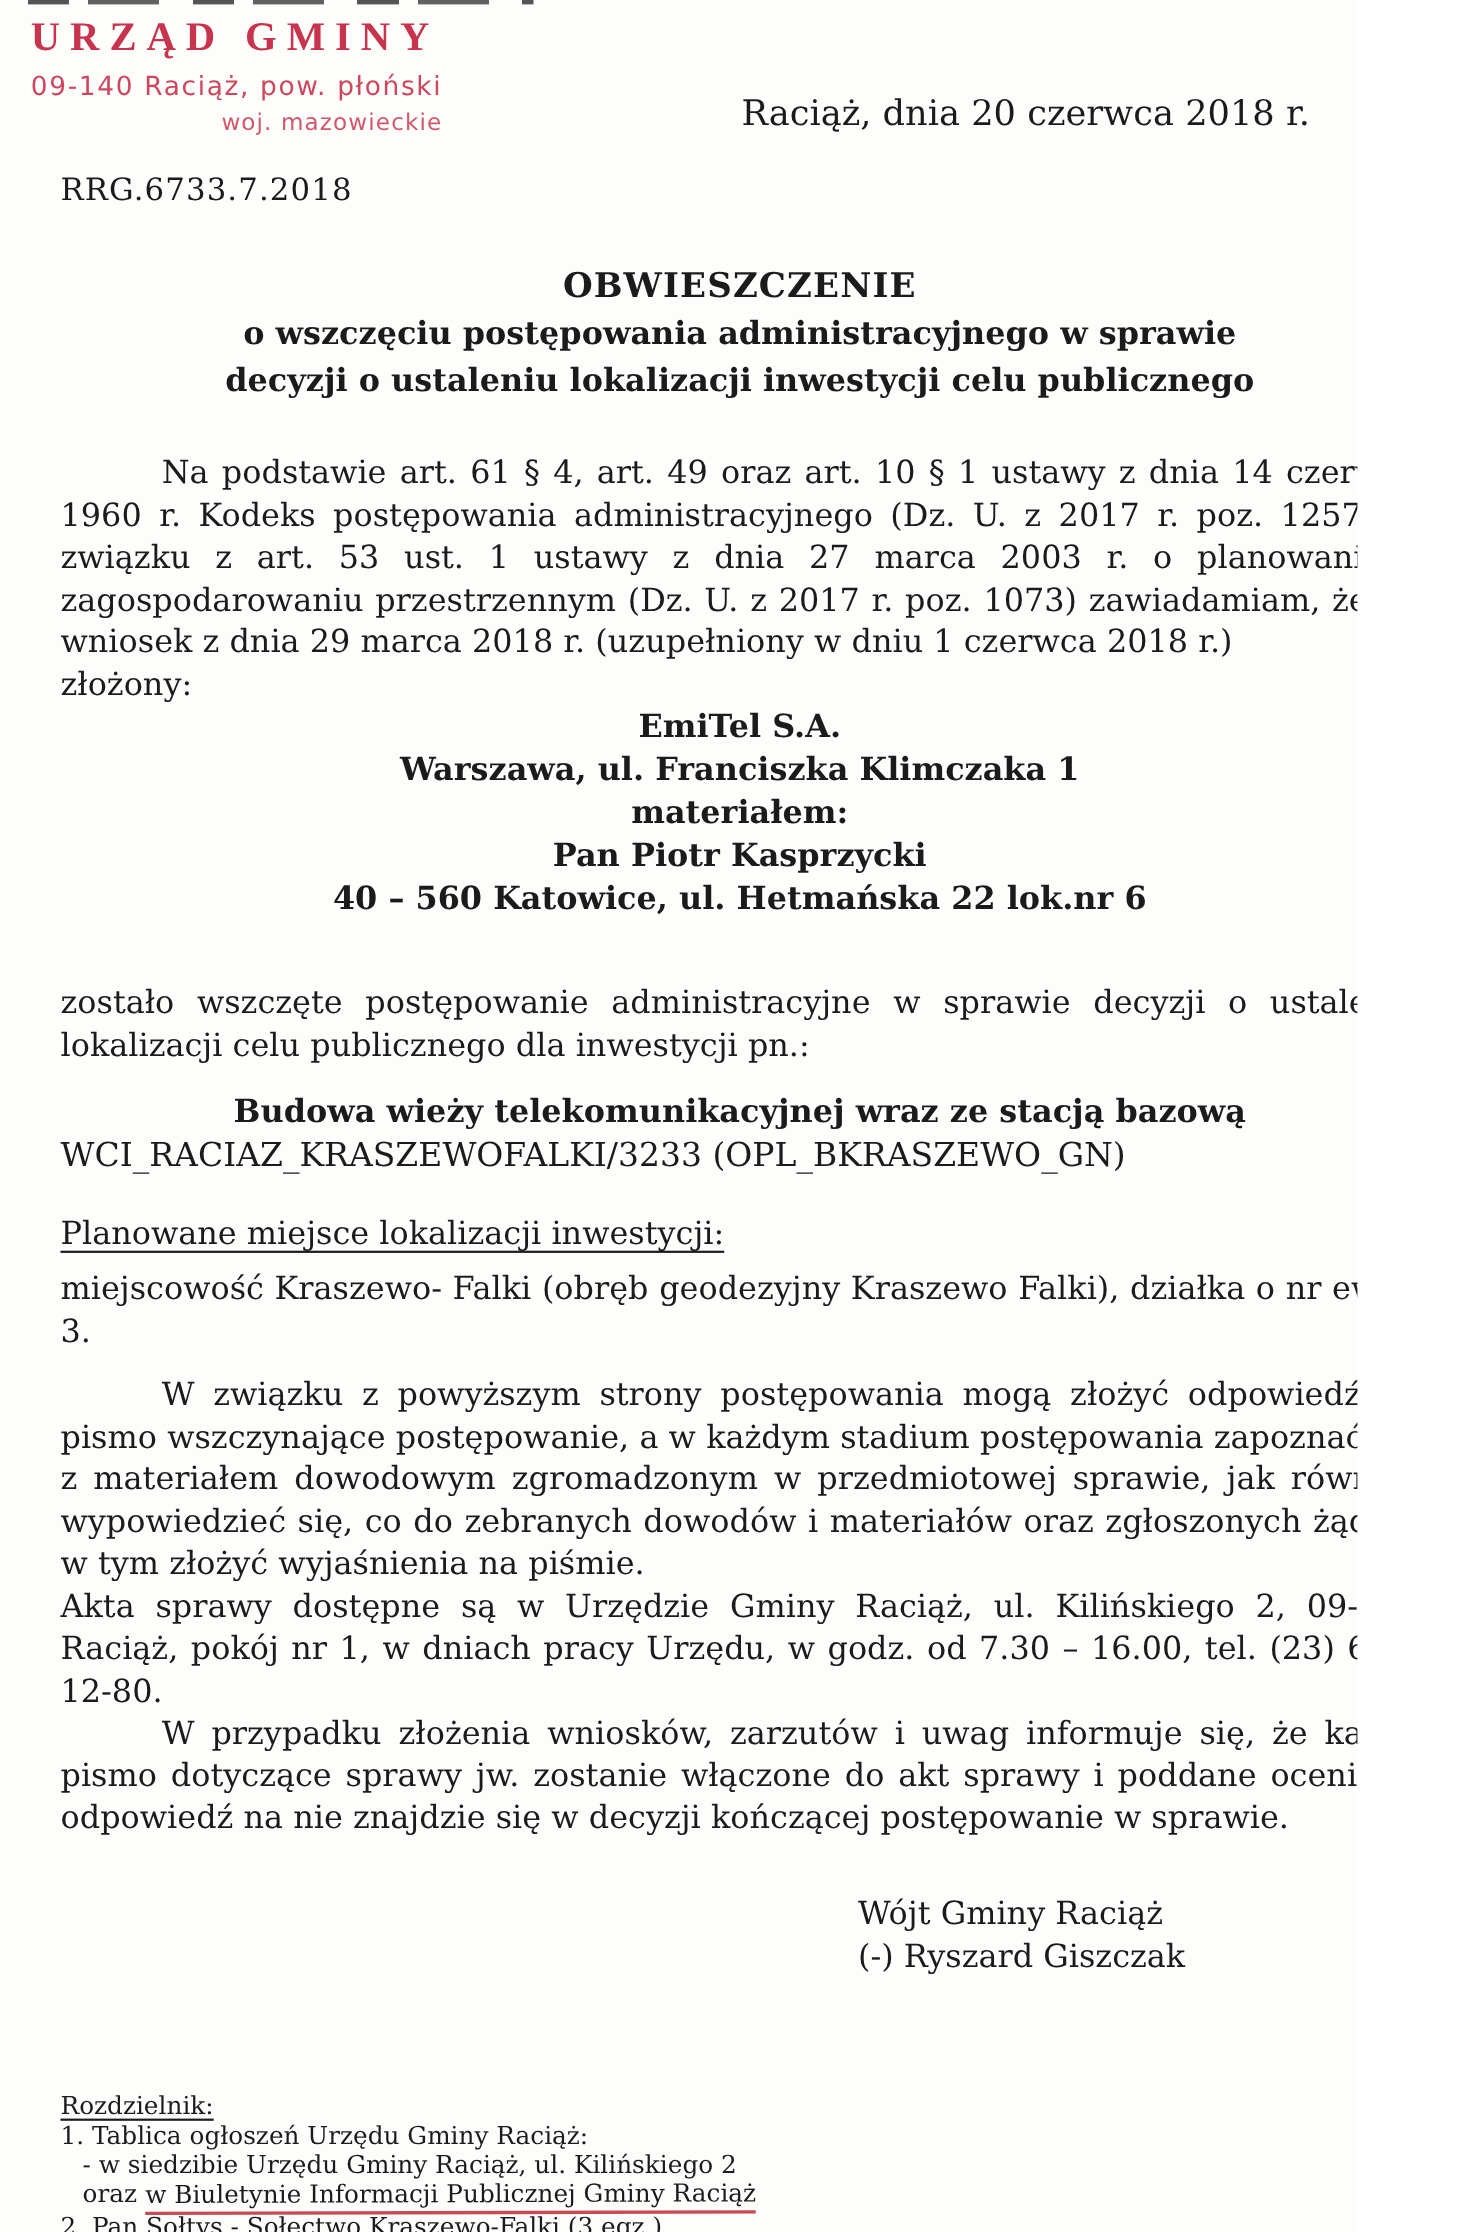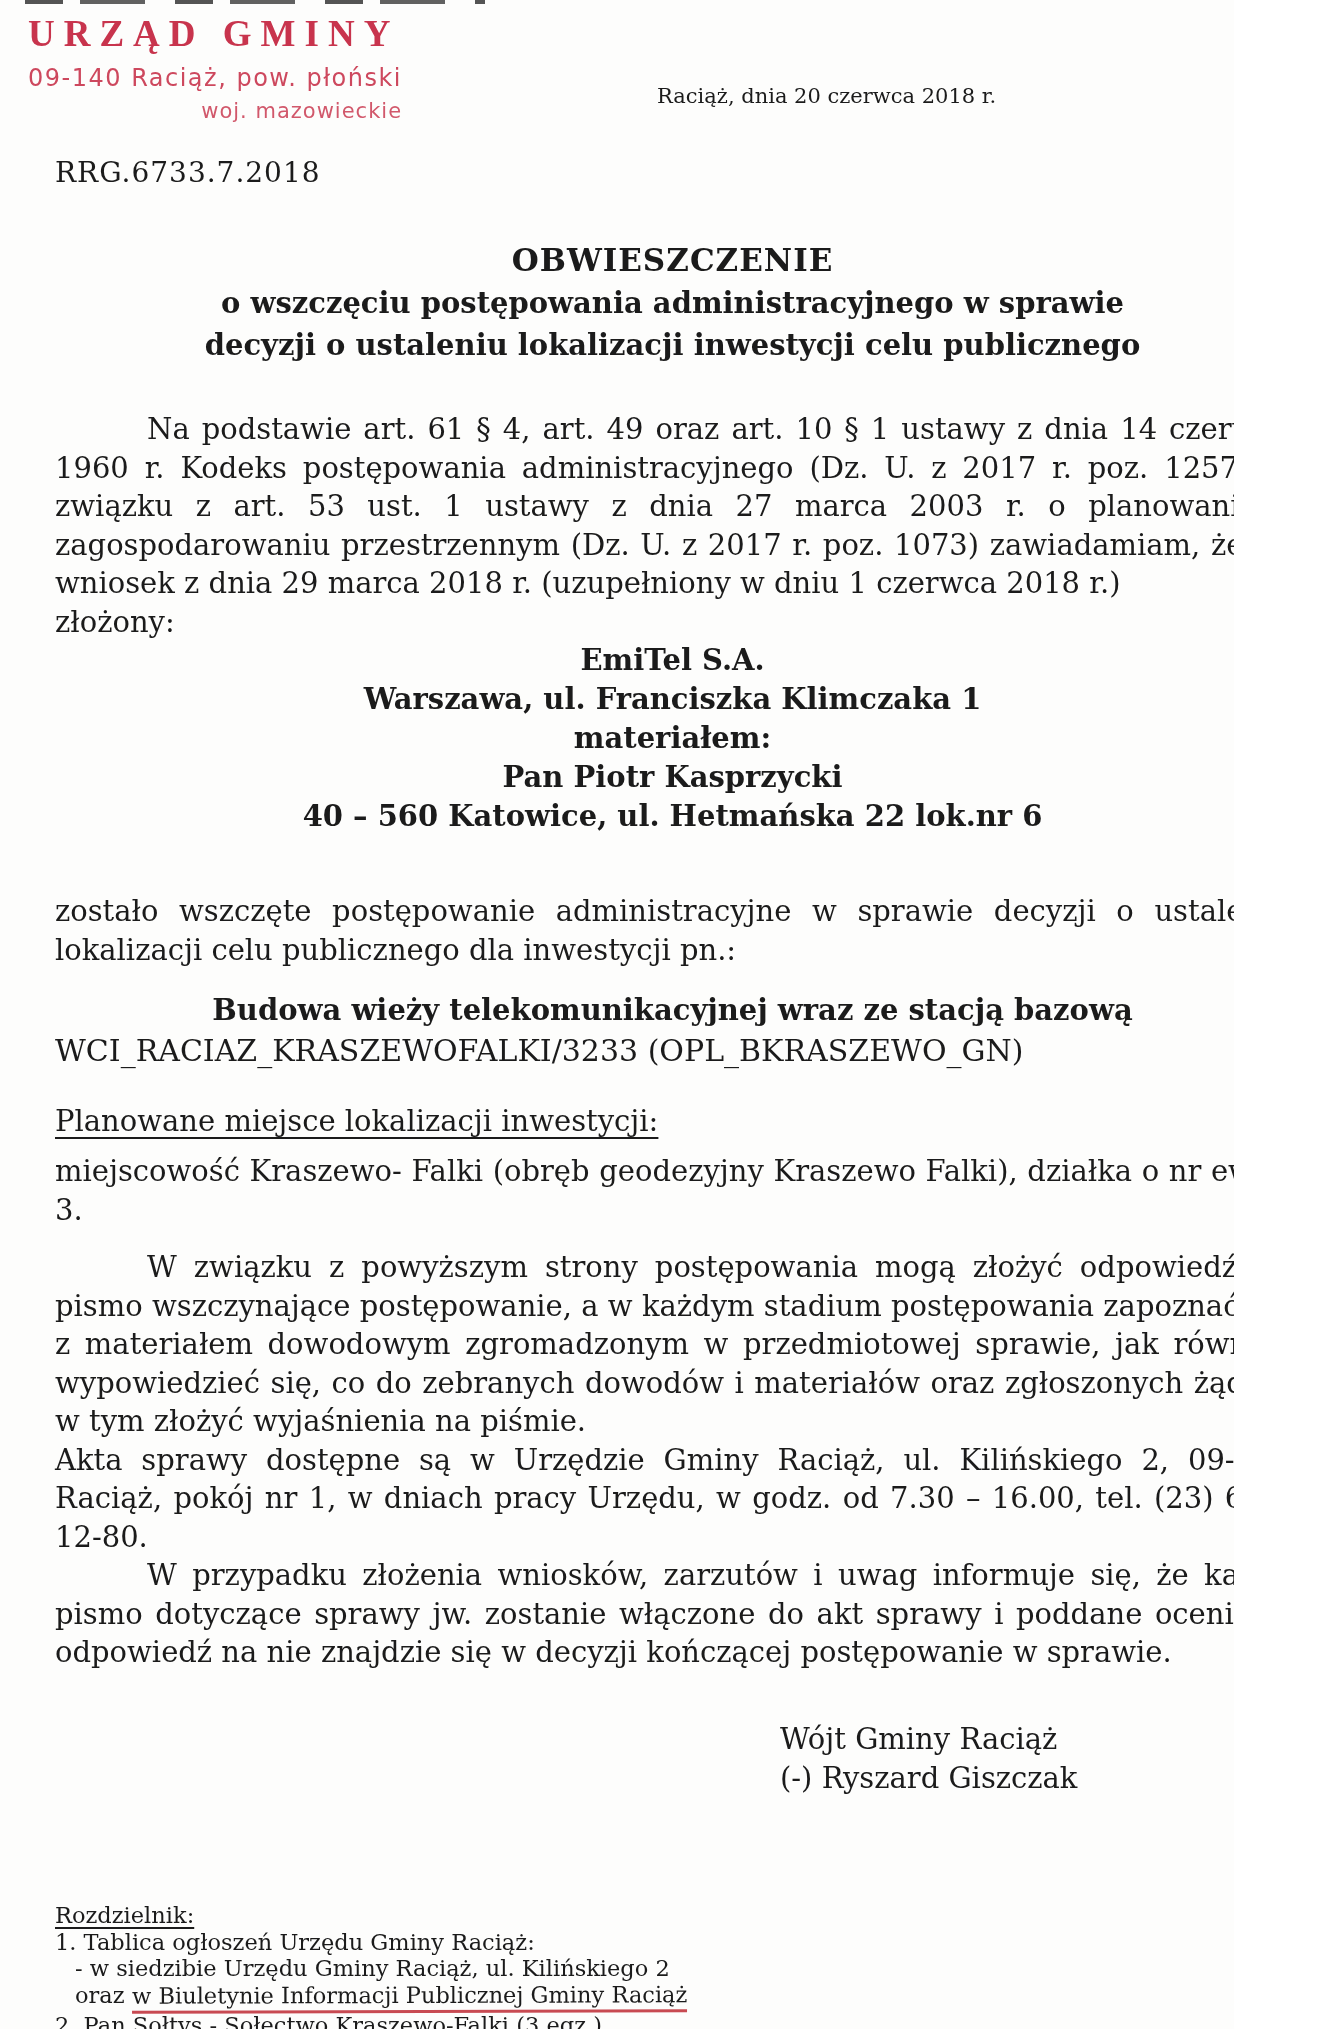--- a/index.html
+++ b/index.html
@@ -35,22 +35,22 @@
   .stamp-l2 {
     font-size: 24px; letter-spacing: 1.5px; margin-top: 9px;
     font-family: "DejaVu Sans", sans-serif; opacity: .9;
   }
   .stamp-l3 {
     font-size: 21px; text-align: right; margin-top: 7px;
     font-family: "DejaVu Sans", sans-serif; opacity: .82; letter-spacing: 1px;
   }
 
   .dateline {
-    position: absolute; left: 657px; top: 84px;
-    font-size: 21px; white-space: nowrap;
+    position: absolute; left: 674px; top: 84px;
+    font-size: 32px; white-space: nowrap;
   }
 
   .case-number {
     position: absolute; left: 55px; top: 156px;
     font-size: 28px; letter-spacing: 1px;
   }
 
   main {
     position: absolute; left: 55px; top: 238px; width: 1235px;
   }

